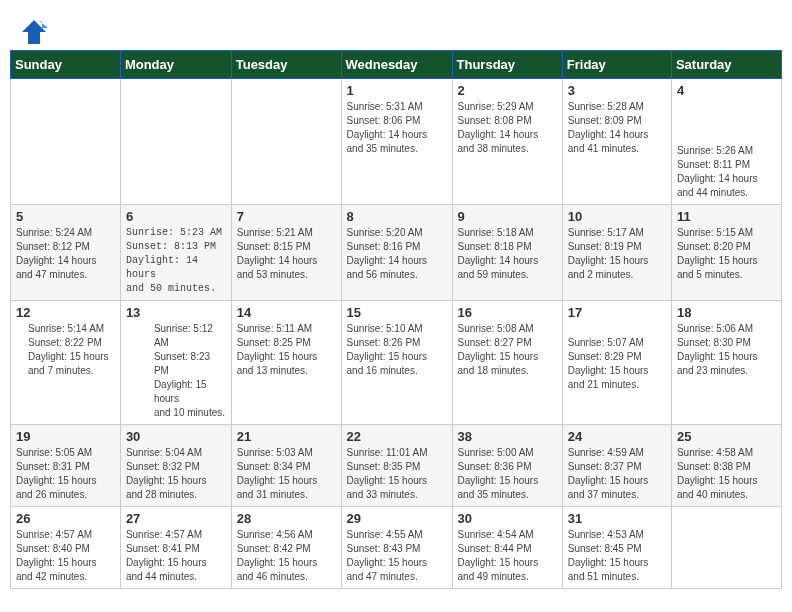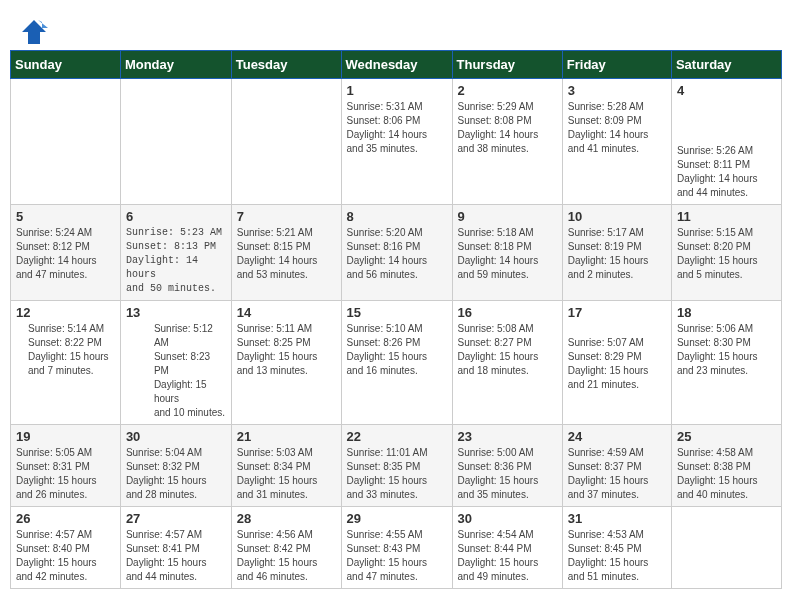--- a/index.html
+++ b/index.html
@@ -285,21 +285,21 @@
 and 31 minutes.</div>
         </td>
         <td>
           <span class="day-number">22</span>
           <div class="day-info" style="white-space: pre-line;">Sunrise: 11:01 AM
 Sunset: 8:35 PM
 Daylight: 15 hours
 and 33 minutes.</div>
         </td>
         <td>
-          <span class="day-number">23</span>
+          <span class="day-number">38</span>
           <div class="day-info" style="white-space: pre-line;">Sunrise: 5:00 AM
 Sunset: 8:36 PM
 Daylight: 15 hours
 and 35 minutes.</div>
         </td>
         <td>
           <span class="day-number">24</span>
           <div class="day-info" style="white-space: pre-line;">Sunrise: 4:59 AM
 Sunset: 8:37 PM
 Daylight: 15 hours

